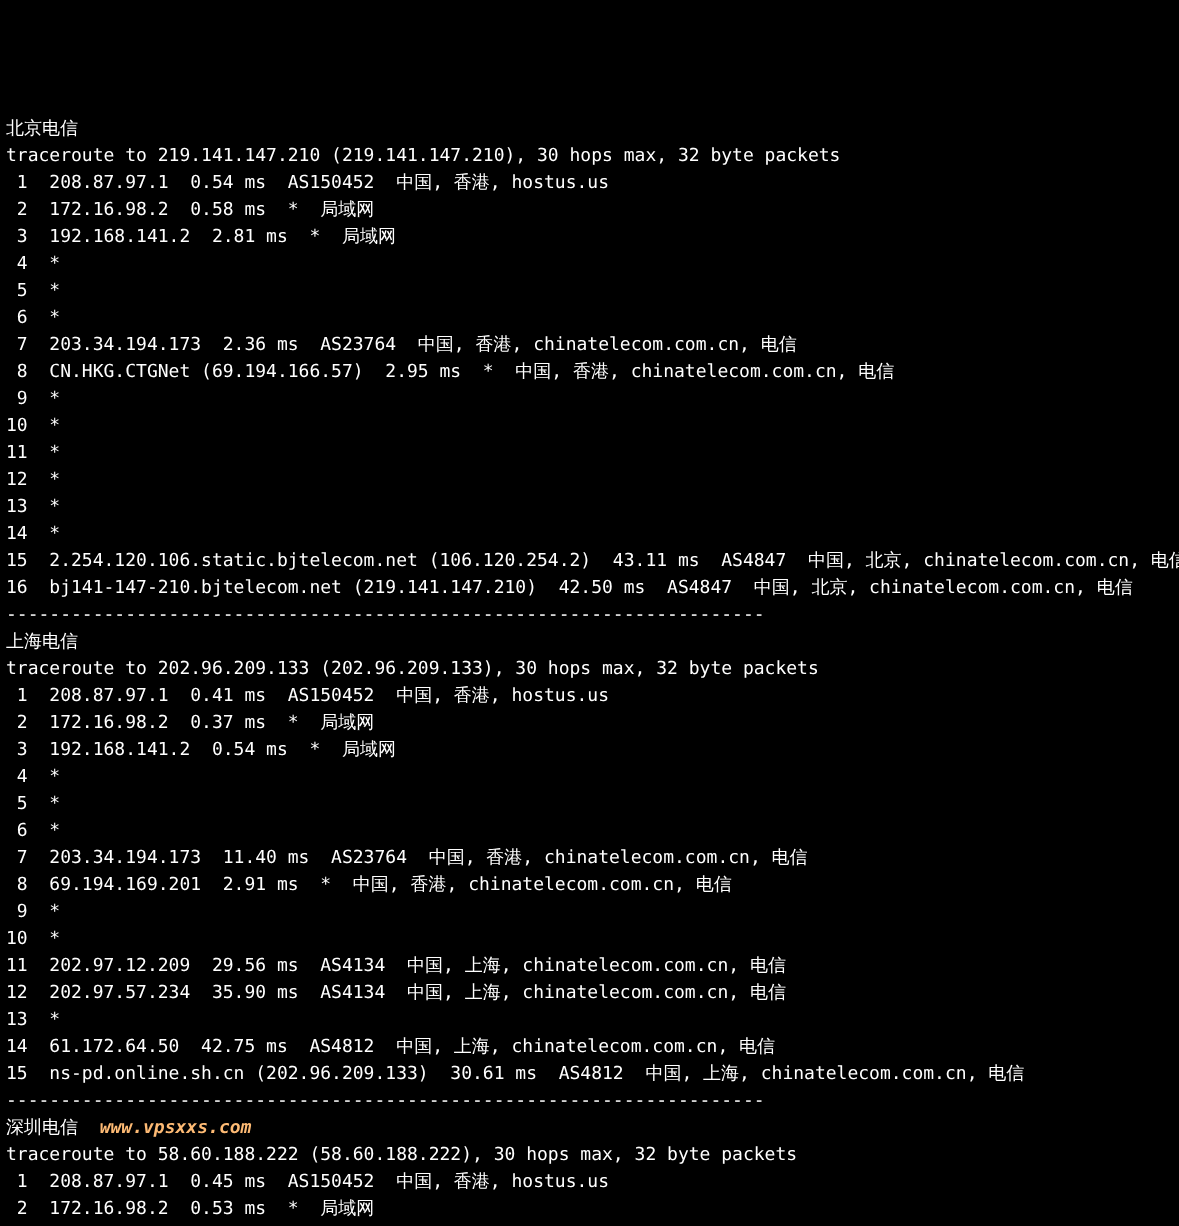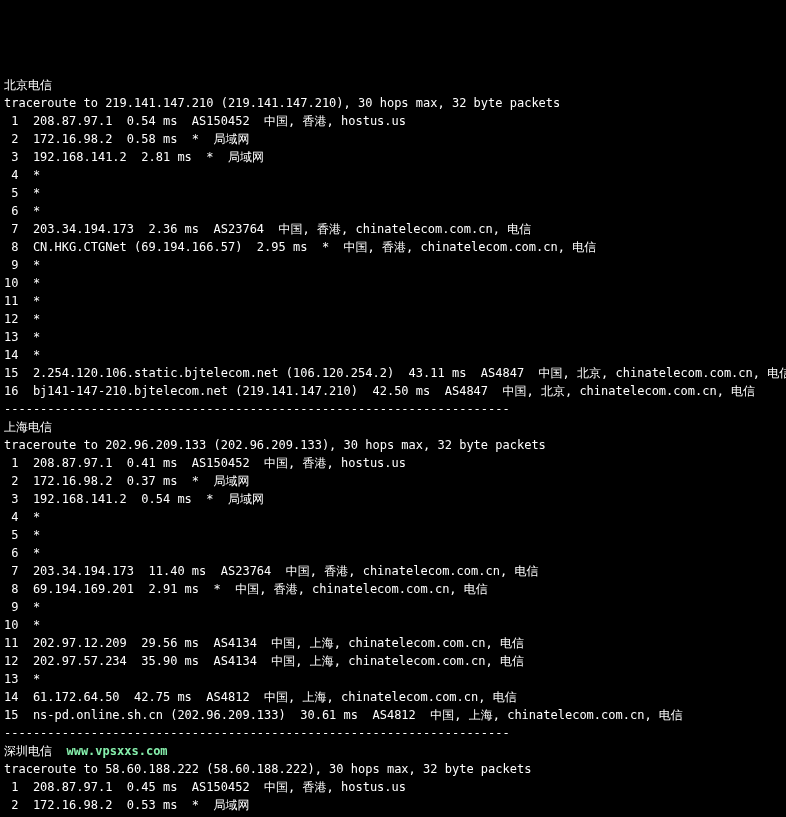--- a/index.html
+++ b/index.html
@@ -11,22 +11,23 @@
   margin: 0;
   padding: 4px;
   white-space: pre;
   width: 786px;
   box-sizing: border-box;
 }
 .line {
   display: block;
 }
 .watermark {
-  color: #86efac;
+  color: #fdba74;
   font-weight: bold;
+  font-style: italic;
 }
 </style>
 </head>
 <body>
 
 
 
 <div id="output"><span class="line"><span>北京电信</span></span><span class="line">traceroute to 219.141.147.210 (219.141.147.210), 30 hops max, 32 byte packets</span><span class="line"> 1  208.87.97.1  0.54 ms  AS150452  中国, 香港, hostus.us</span><span class="line"> 2  172.16.98.2  0.58 ms  *  局域网</span><span class="line"> 3  192.168.141.2  2.81 ms  *  局域网</span><span class="line"> 4  *</span><span class="line"> 5  *</span><span class="line"> 6  *</span><span class="line"> 7  203.34.194.173  2.36 ms  AS23764  中国, 香港, chinatelecom.com.cn, 电信</span><span class="line"> 8  CN.HKG.CTGNet (69.194.166.57)  2.95 ms  *  中国, 香港, chinatelecom.com.cn, 电信</span><span class="line"> 9  *</span><span class="line">10  *</span><span class="line">11  *</span><span class="line">12  *</span><span class="line">13  *</span><span class="line">14  *</span><span class="line">15  2.254.120.106.static.bjtelecom.net (106.120.254.2)  43.11 ms  AS4847  中国, 北京, chinatelecom.com.cn, 电信</span><span class="line">16  bj141-147-210.bjtelecom.net (219.141.147.210)  42.50 ms  AS4847  中国, 北京, chinatelecom.com.cn, 电信</span><span class="line"></span><span class="line">----------------------------------------------------------------------</span><span class="line"><span>上海电信</span></span><span class="line">traceroute to 202.96.209.133 (202.96.209.133), 30 hops max, 32 byte packets</span><span class="line"> 1  208.87.97.1  0.41 ms  AS150452  中国, 香港, hostus.us</span><span class="line"> 2  172.16.98.2  0.37 ms  *  局域网</span><span class="line"> 3  192.168.141.2  0.54 ms  *  局域网</span><span class="line"> 4  *</span><span class="line"> 5  *</span><span class="line"> 6  *</span><span class="line"> 7  203.34.194.173  11.40 ms  AS23764  中国, 香港, chinatelecom.com.cn, 电信</span><span class="line"> 8  69.194.169.201  2.91 ms  *  中国, 香港, chinatelecom.com.cn, 电信</span><span class="line"> 9  *</span><span class="line">10  *</span><span class="line">11  202.97.12.209  29.56 ms  AS4134  中国, 上海, chinatelecom.com.cn, 电信</span><span class="line">12  202.97.57.234  35.90 ms  AS4134  中国, 上海, chinatelecom.com.cn, 电信</span><span class="line">13  *</span><span class="line">14  61.172.64.50  42.75 ms  AS4812  中国, 上海, chinatelecom.com.cn, 电信</span><span class="line">15  ns-pd.online.sh.cn (202.96.209.133)  30.61 ms  AS4812  中国, 上海, chinatelecom.com.cn, 电信</span><span class="line"></span><span class="line">----------------------------------------------------------------------</span><span class="line"><span>深圳电信</span><span class="watermark">  www.vpsxxs.com</span></span><span class="line">traceroute to 58.60.188.222 (58.60.188.222), 30 hops max, 32 byte packets</span><span class="line"> 1  208.87.97.1  0.45 ms  AS150452  中国, 香港, hostus.us</span><span class="line"> 2  172.16.98.2  0.53 ms  *  局域网</span><span class="line"> 3  192.168.141.2  1.93 ms  *  局域网</span></div>
 
 

